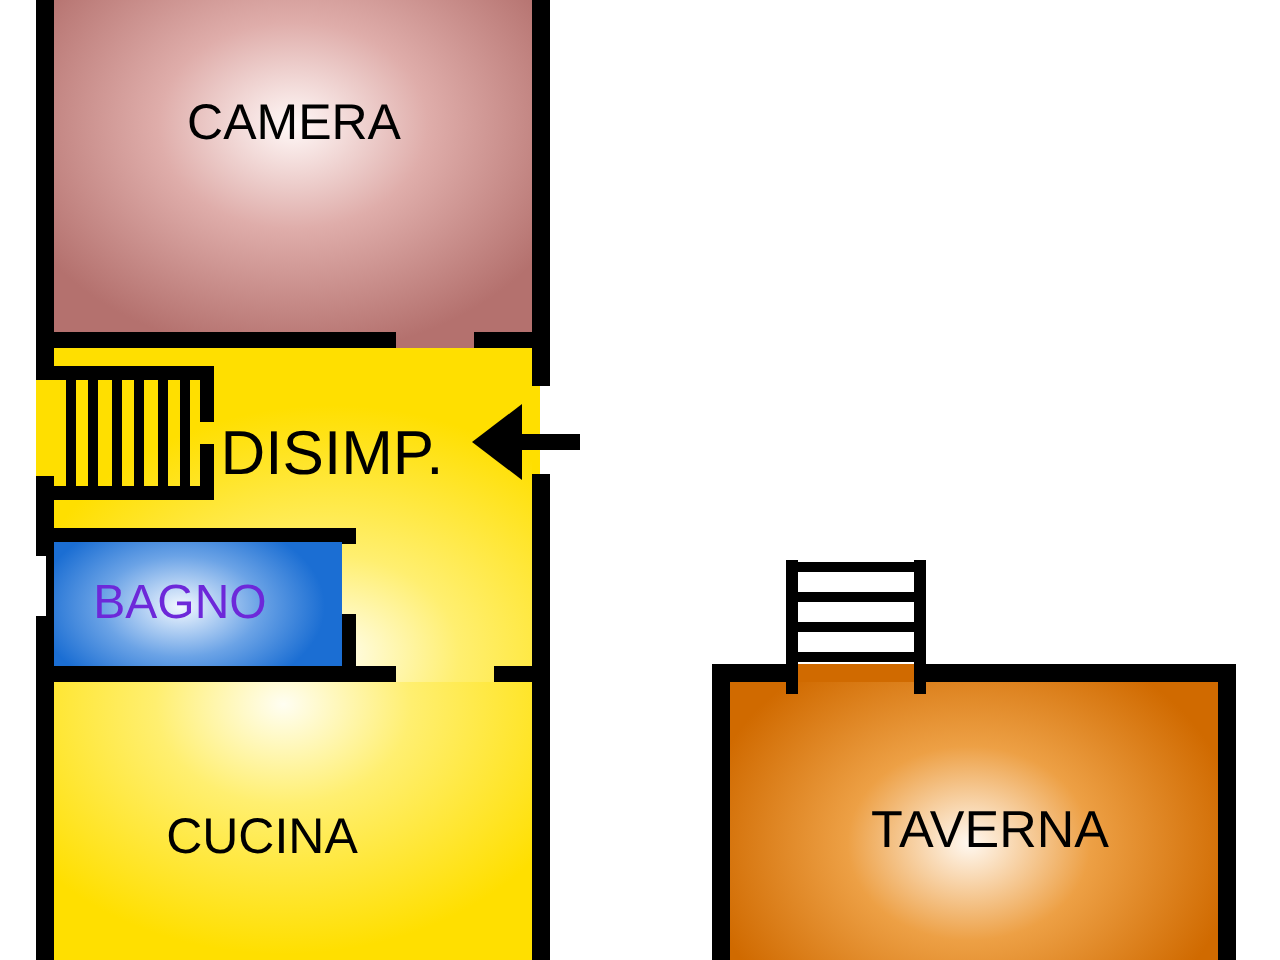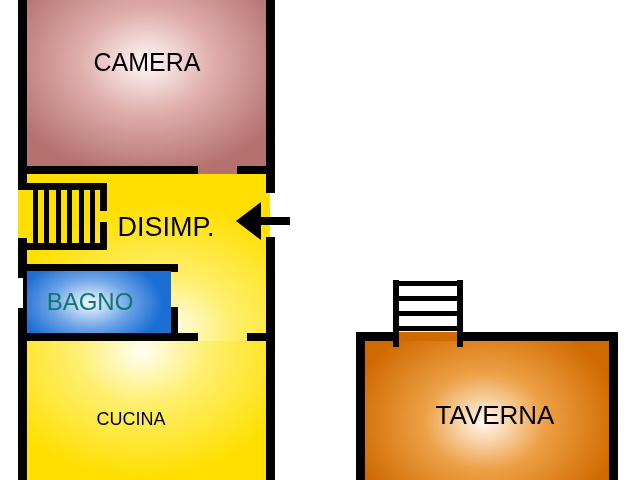--- a/index.html
+++ b/index.html
@@ -22,23 +22,23 @@
   .taverna { left:365px; top:341px; width:244px; height:139px;
              background:radial-gradient(ellipse 135px 108px at 49% 58%, #fff8f0 0%, #eda045 45%, #d06a00 100%); }
 
   
   .gap-yellow { position:absolute; background:#ffdf00; }
   .gap-orange { position:absolute; background:#d06a00; }
   .gap-white  { position:absolute; background:#ffffff; }
 
   .label { position:absolute; transform:translate(-50%,-50%); white-space:nowrap; color:#000;text-align:center; }
   .lbl-camera  { left:147px; top:62px;  font-size:25px; }
-  .lbl-disimp  { left:166px; top:227px; font-size:27px; }
-  .lbl-bagno   { left:90px;  top:302px; font-size:24px; color:#0f766e; }
-  .lbl-cucina  { left:131px; top:419px; font-size:18px; }
+  .lbl-disimp  { left:166px; top:227px; font-size:31px; }
+  .lbl-bagno   { left:90px;  top:302px; font-size:24px; color:#6d28d9; }
+  .lbl-cucina  { left:131px; top:419px; font-size:25px; }
   .lbl-taverna { left:495px; top:415px; font-size:26px; }
 
   .arrow-svg { position:absolute; left:236px; top:201px; }
 </style>
 </head>
 <body>
 
 <div class="plan">
 
   <div class="room camera"></div>

